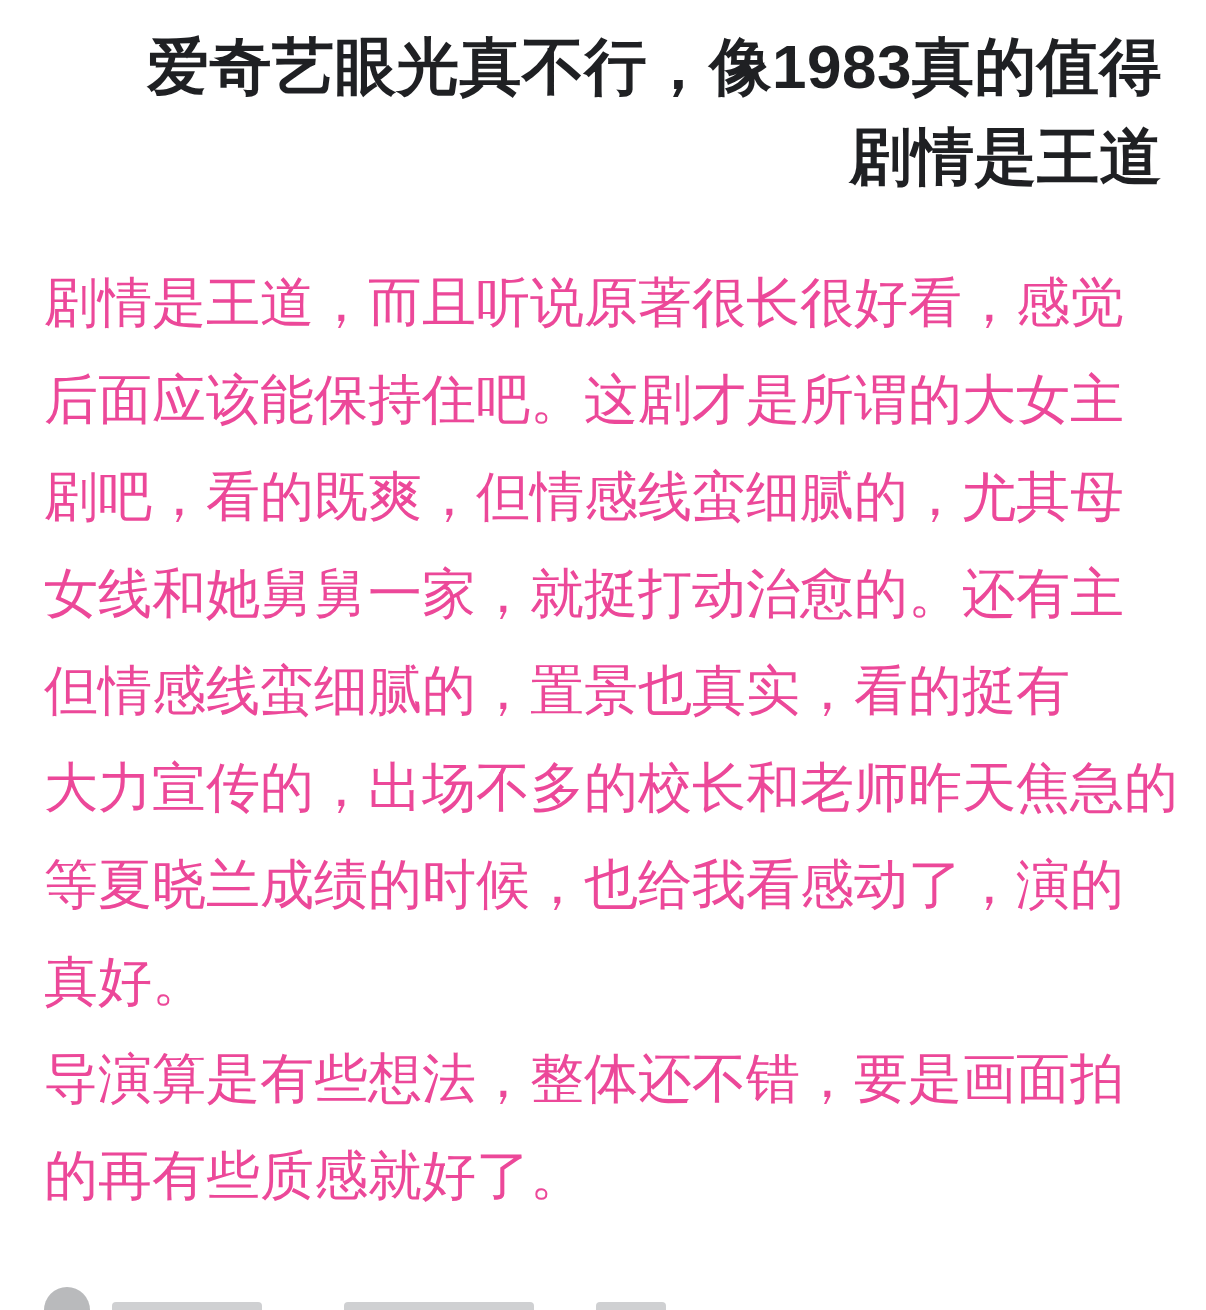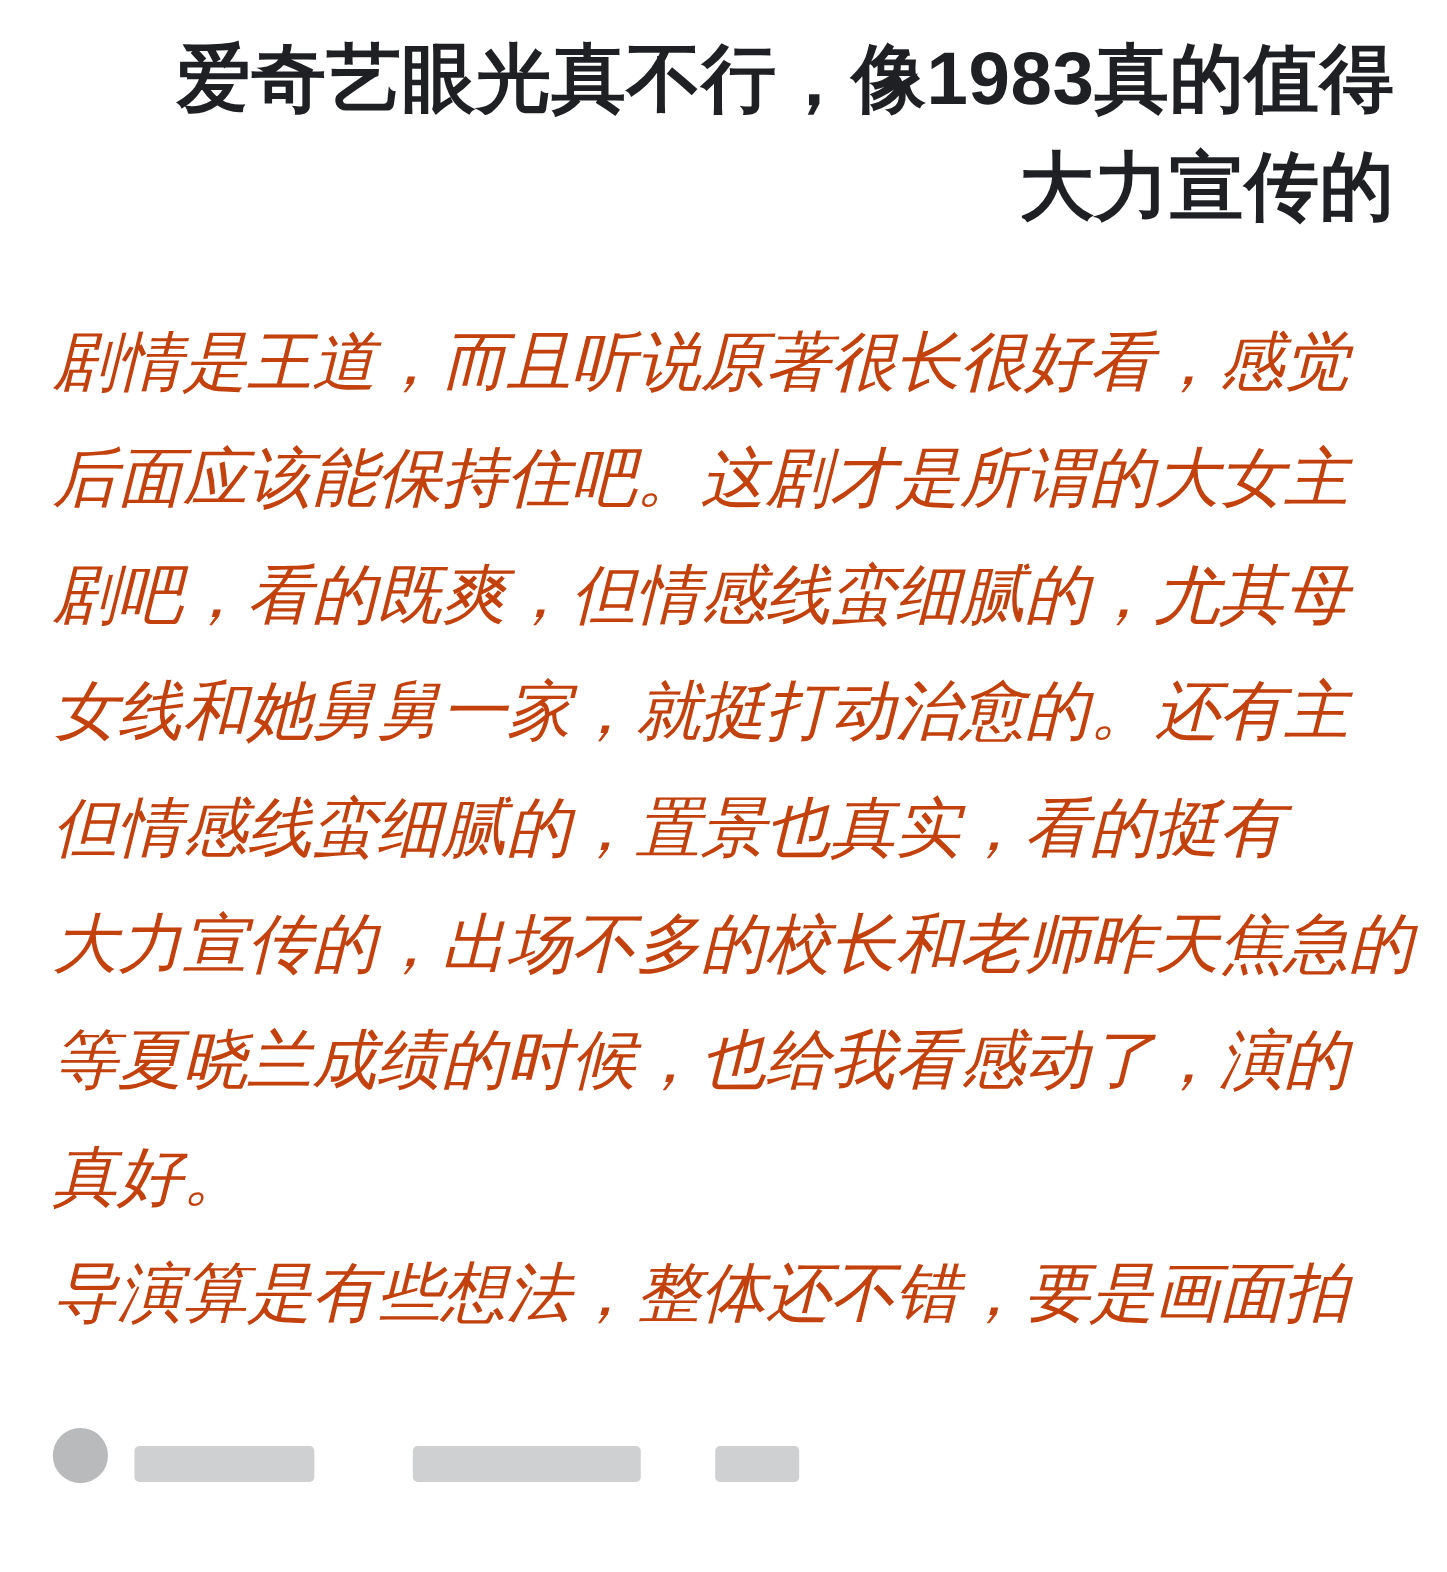--- a/index.html
+++ b/index.html
@@ -27,22 +27,21 @@
     text-align: right;
   }
   .title-line {
     white-space: nowrap;
   }
   .post-body {
     margin-top: 52px;
     font-size: 54px;
     font-weight: 400;
     line-height: 97px;
-    color: #c2410c;
-    font-style: italic;
+    color: #ec4899;
   }
   .body-line {
     white-space: nowrap;
   }
   .post-footer {
     margin-top: 56px;
     display: flex;
     align-items: center;
     gap: 22px;
     height: 60px; 
@@ -64,33 +63,34 @@
   .frag-b { width: 190px; margin-left: 60px; }
   .frag-c { width: 70px;  margin-left: 40px; }
 </style>
 </head>
 <body>
 
 <div class="post">
 
   <h1 class="post-title">
     <div class="title-line">爱奇艺眼光真不行，像1983真的值得</div>
-    <div class="title-line">大力宣传的</div>
+    <div class="title-line">剧情是王道</div>
   </h1>
 
   <div class="post-body">
     <div class="body-line">剧情是王道，而且听说原著很长很好看，感觉</div>
     <div class="body-line">后面应该能保持住吧。这剧才是所谓的大女主</div>
     <div class="body-line">剧吧，看的既爽，但情感线蛮细腻的，尤其母</div>
     <div class="body-line">女线和她舅舅一家，就挺打动治愈的。还有主</div>
     <div class="body-line">但情感线蛮细腻的，置景也真实，看的挺有</div>
     <div class="body-line">大力宣传的，出场不多的校长和老师昨天焦急的</div>
     <div class="body-line">等夏晓兰成绩的时候，也给我看感动了，演的</div>
     <div class="body-line">真好。</div>
     <div class="body-line">导演算是有些想法，整体还不错，要是画面拍</div>
+    <div class="body-line">的再有些质感就好了。</div>
   </div>
 
   <div class="post-footer">
     <span class="footer-avatar"></span>
     <span class="footer-meta-fragment frag-a"></span>
     <span class="footer-meta-fragment frag-b"></span>
     <span class="footer-meta-fragment frag-c"></span>
   </div>
 
 </div>

